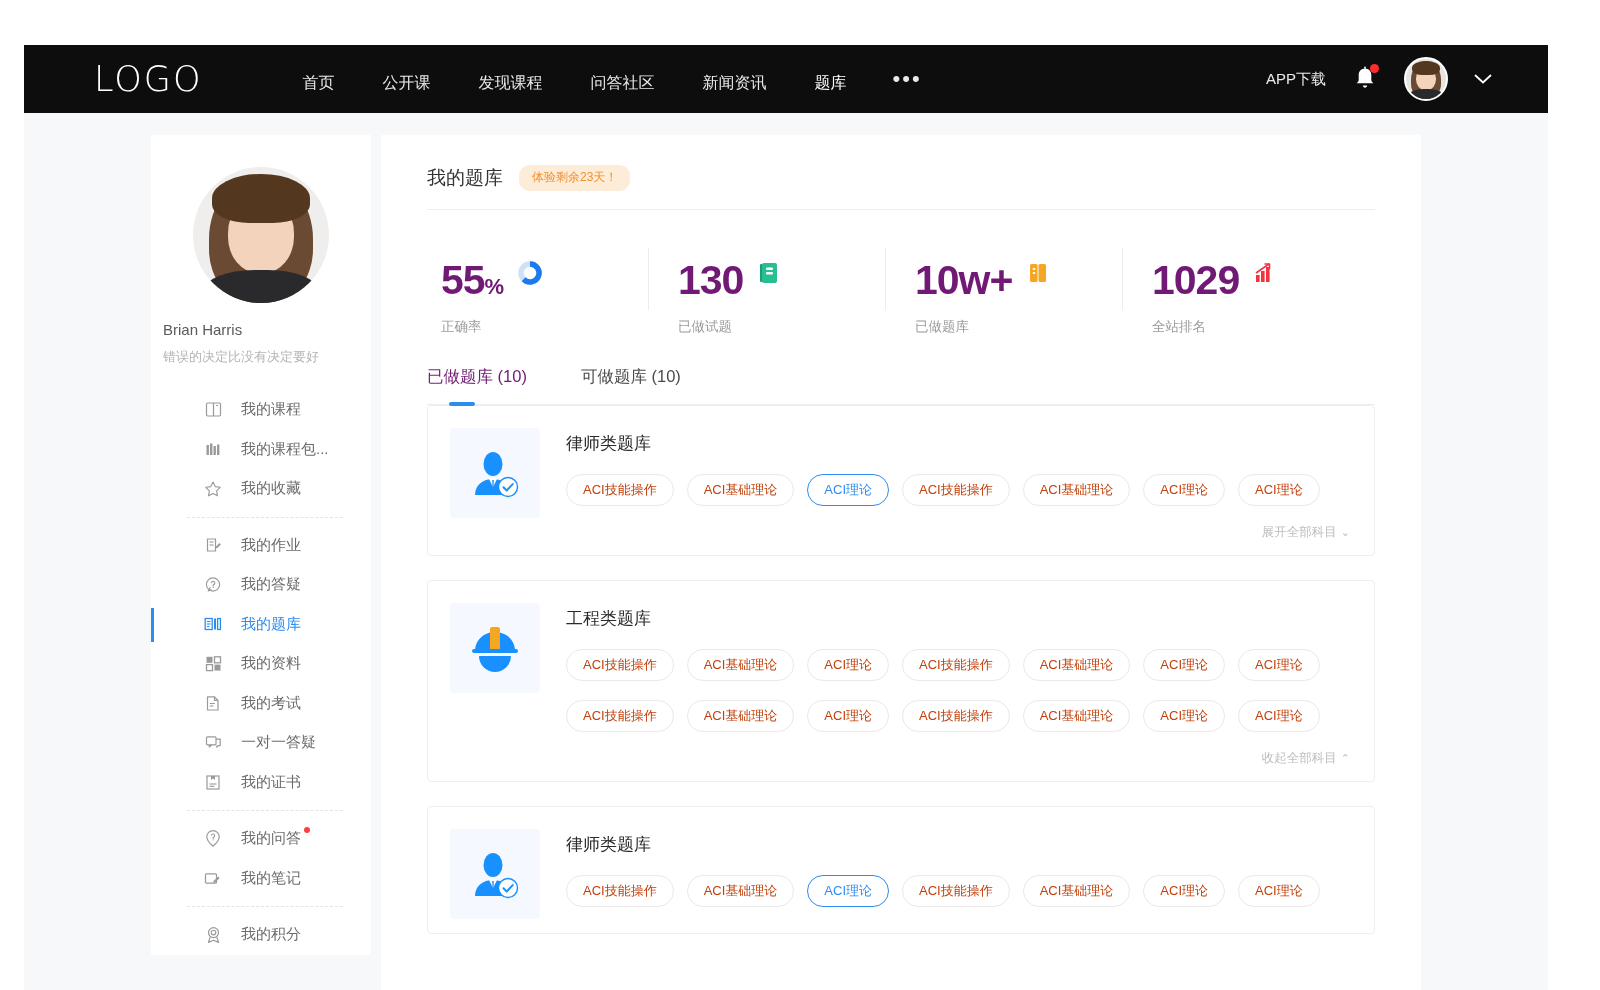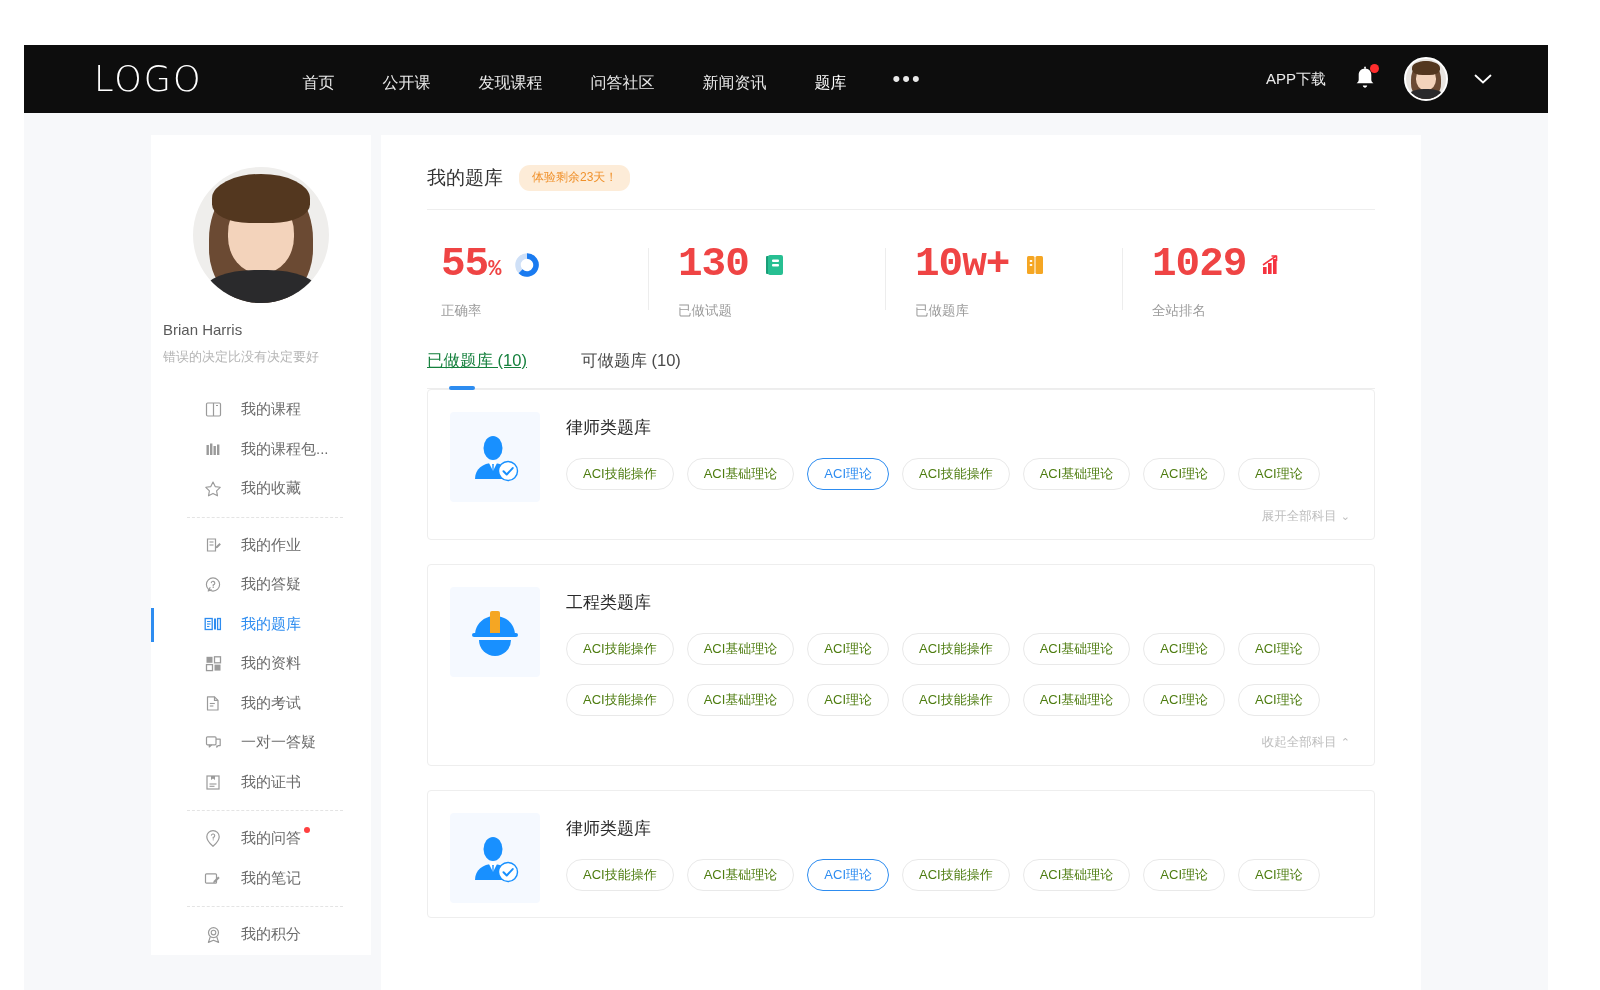--- a/index.html
+++ b/index.html
@@ -223,25 +223,26 @@
   .stat + .stat::before {
     content: "";
     position: absolute;
     left: -16px; top: 4px;
     width: 1px; height: 62px;
     background: #ededed;
   }
   .stat-row { display: flex; align-items: center; gap: 14px; }
   .stat-val {
     font-size: 41px;
-    color: #ef4444;
+    color: #701a75;
     font-weight: bold;
     line-height: 1;
-    font-family: Liberation Mono, monospace;
+    font-family: Liberation Sans, sans-serif;
     letter-spacing: -1px;
+    margin-top: 16px;
   }
   .stat-val .suffix { font-size: 22px; font-weight: bold; }
   .stat-label {
     margin-top: 17px;
     font-size: 13.5px;
     color: #9b9b9b;
   }
   .stat-ico { width: 26px; height: 26px; display:flex; align-items:center; }
 
   
@@ -252,21 +253,21 @@
     border-bottom: 1px solid #ededed;
   }
   .tab {
     position: relative;
     font-size: 16.5px;
     color: #4a4a4a;
     padding-bottom: 16px;
     cursor: pointer;
     white-space: nowrap;
   }
-  .tab.active { color: #15803d; text-decoration: underline; }
+  .tab.active { color: #701a75; }
   .tab.active::after {
     content: "";
     position: absolute;
     left: 22px; bottom: -2px;
     width: 26px; height: 4px;
     border-radius: 2px;
     background: #2d8cf0;
   }
 
   
@@ -294,21 +295,21 @@
     margin-top: 19px;
     flex-wrap: nowrap;
   }
   .tag {
     border: 1px solid #e9e9e9;
     border-radius: 18px;
     height: 32px;
     padding: 0 16px;
     display: flex; align-items: center; justify-content: center;
     font-size: 13px;
-    color: #4d7c0f;
+    color: #c2410c;
     white-space: nowrap;
     cursor: pointer;
     background: #fff;
   }
   .tag.sel {
     border-color: #2d8cf0;
     color: #2d8cf0;
   }
   .expand {
     text-align: right;

